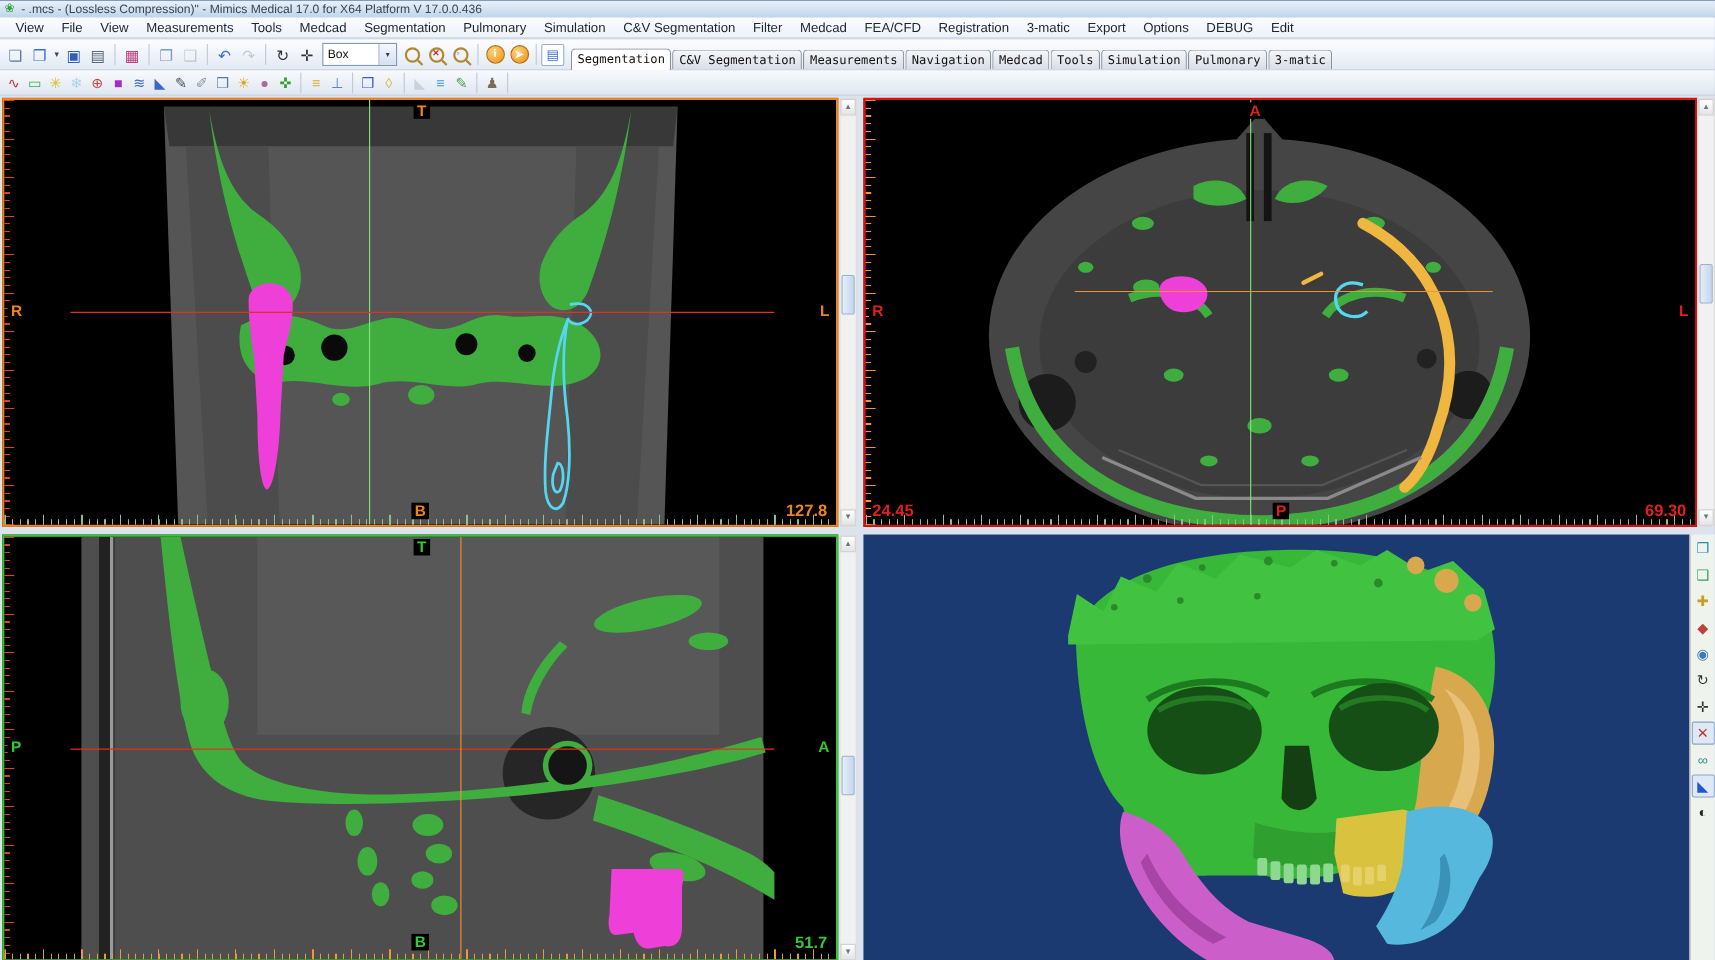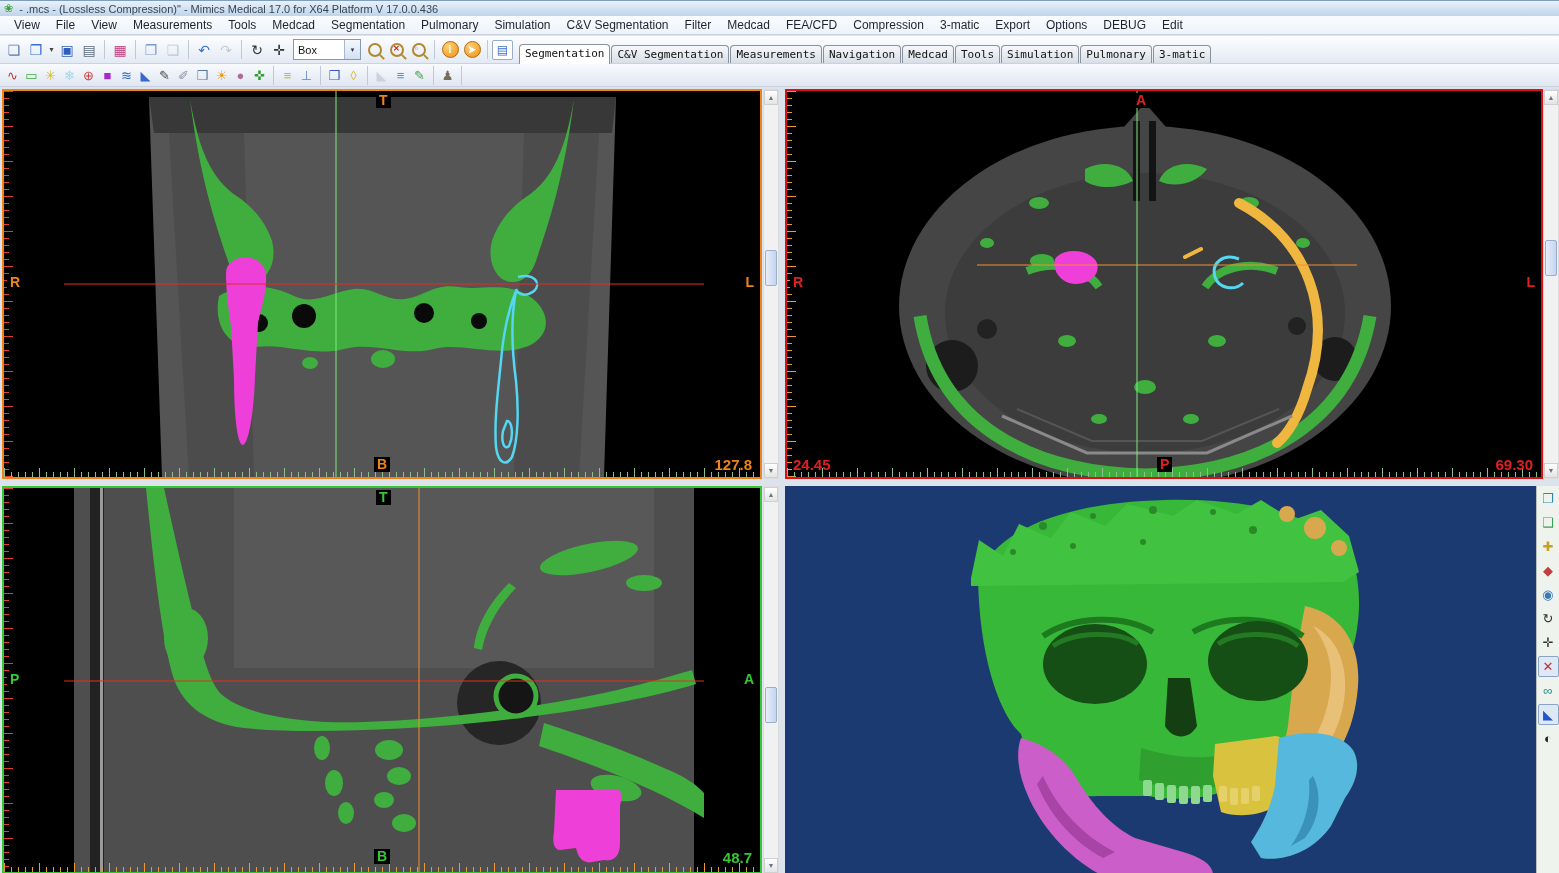--- a/index.html
+++ b/index.html
@@ -107,21 +107,21 @@
       <span class="menuitem">Simulation</span>
 
       <span class="menuitem">C&amp;V Segmentation</span>
 
       <span class="menuitem">Filter</span>
 
       <span class="menuitem">Medcad</span>
 
       <span class="menuitem">FEA/CFD</span>
 
-      <span class="menuitem">Compression</span>
+      <span class="menuitem">Registration</span>
 
       <span class="menuitem">3-matic</span>
 
       <span class="menuitem">Export</span>
 
       <span class="menuitem">Options</span>
 
       <span class="menuitem">DEBUG</span>
 
       <span class="menuitem">Edit</span>
@@ -403,21 +403,21 @@
       </svg>
     </div>
     <div class="ruler rv" style="color:var(--tick_red)"></div>
     <div class="ruler rvL" style="color:var(--tick_red)"></div>
     <div class="ruler rh" style="color:var(--tick_orange)"></div>
     <div class="ruler rhL" style="color:var(--tick_orange)"></div>
     <span class="orient" style="left: 372px; top: 2px; color: rgb(53, 200, 53);">T</span>
     <span class="orient" style="left: 3px; top: 184px; color: rgb(53, 200, 53);">P</span>
     <span class="orient" style="right: 3px; top: 184px; color: rgb(53, 200, 53);">A</span>
     <span class="orient" style="left: 370px; bottom: 8px; color: rgb(53, 200, 53);">B</span>
-    <span class="sliceval" style="right: 8px; bottom: 6px; color: rgb(53, 200, 53);">48.7</span>
+    <span class="sliceval" style="right: 8px; bottom: 6px; color: rgb(53, 200, 53);">51.7</span>
   </div>
   <div class="vscroll" style="left:763px;top:485px;height:388px;">
     <span class="sbbtn sbup">▲</span>
     <span class="sbthumb" style="top:200px"></span>
     <span class="sbbtn sbdn">▼</span>
   </div>
 
   <div class="viewport" style="left:785px;top:485px;width:751px;height:388px;border:none;background:var(--bg_3d);">
     <div class="vpimg">
       <svg viewBox="0 0 751 388" preserveAspectRatio="none">

